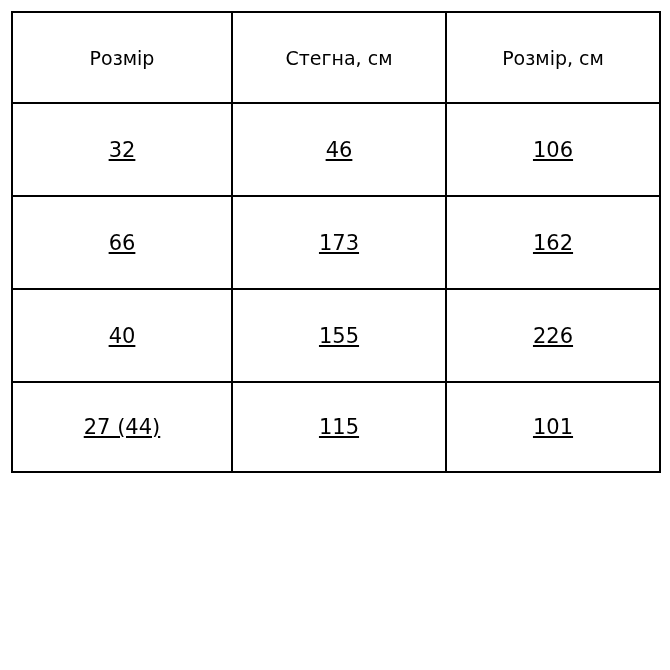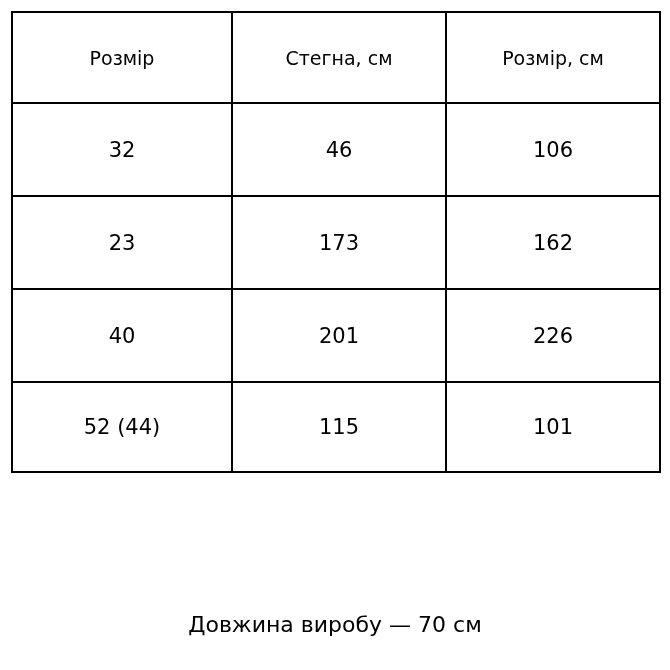--- a/index.html
+++ b/index.html
@@ -40,20 +40,21 @@
     color: #000000;
     padding: 0;
   }
   table.size-table tr.header-row th {
     height: 89px;
     font-size: 19px;
   }
   table.size-table tr.data-row td {
     height: 91px;
     font-size: 21px;
+    text-decoration: underline;
   }
   table.size-table tr.data-row.last td {
     height: 88px;
   }
   col.c1 { width: 220px; }
   col.c2 { width: 214px; }
   col.c3 { width: 214px; }
   .footnote {
     position: absolute;
     left: 0;
@@ -84,32 +85,31 @@
         <th>Розмір, см</th>
       </tr>
     </thead>
     <tbody>
       <tr class="data-row">
         <td>32</td>
         <td>46</td>
         <td>106</td>
       </tr>
       <tr class="data-row">
-        <td>23</td>
+        <td>66</td>
         <td>173</td>
         <td>162</td>
       </tr>
       <tr class="data-row">
         <td>40</td>
-        <td>201</td>
+        <td>155</td>
         <td>226</td>
       </tr>
       <tr class="data-row last">
-        <td>52 (44)</td>
+        <td>27 (44)</td>
         <td>115</td>
         <td>101</td>
       </tr>
     </tbody>
   </table>
 
-  <div class="footnote">Довжина виробу — 70 см</div>
 
 </div>
 
 </body></html>

